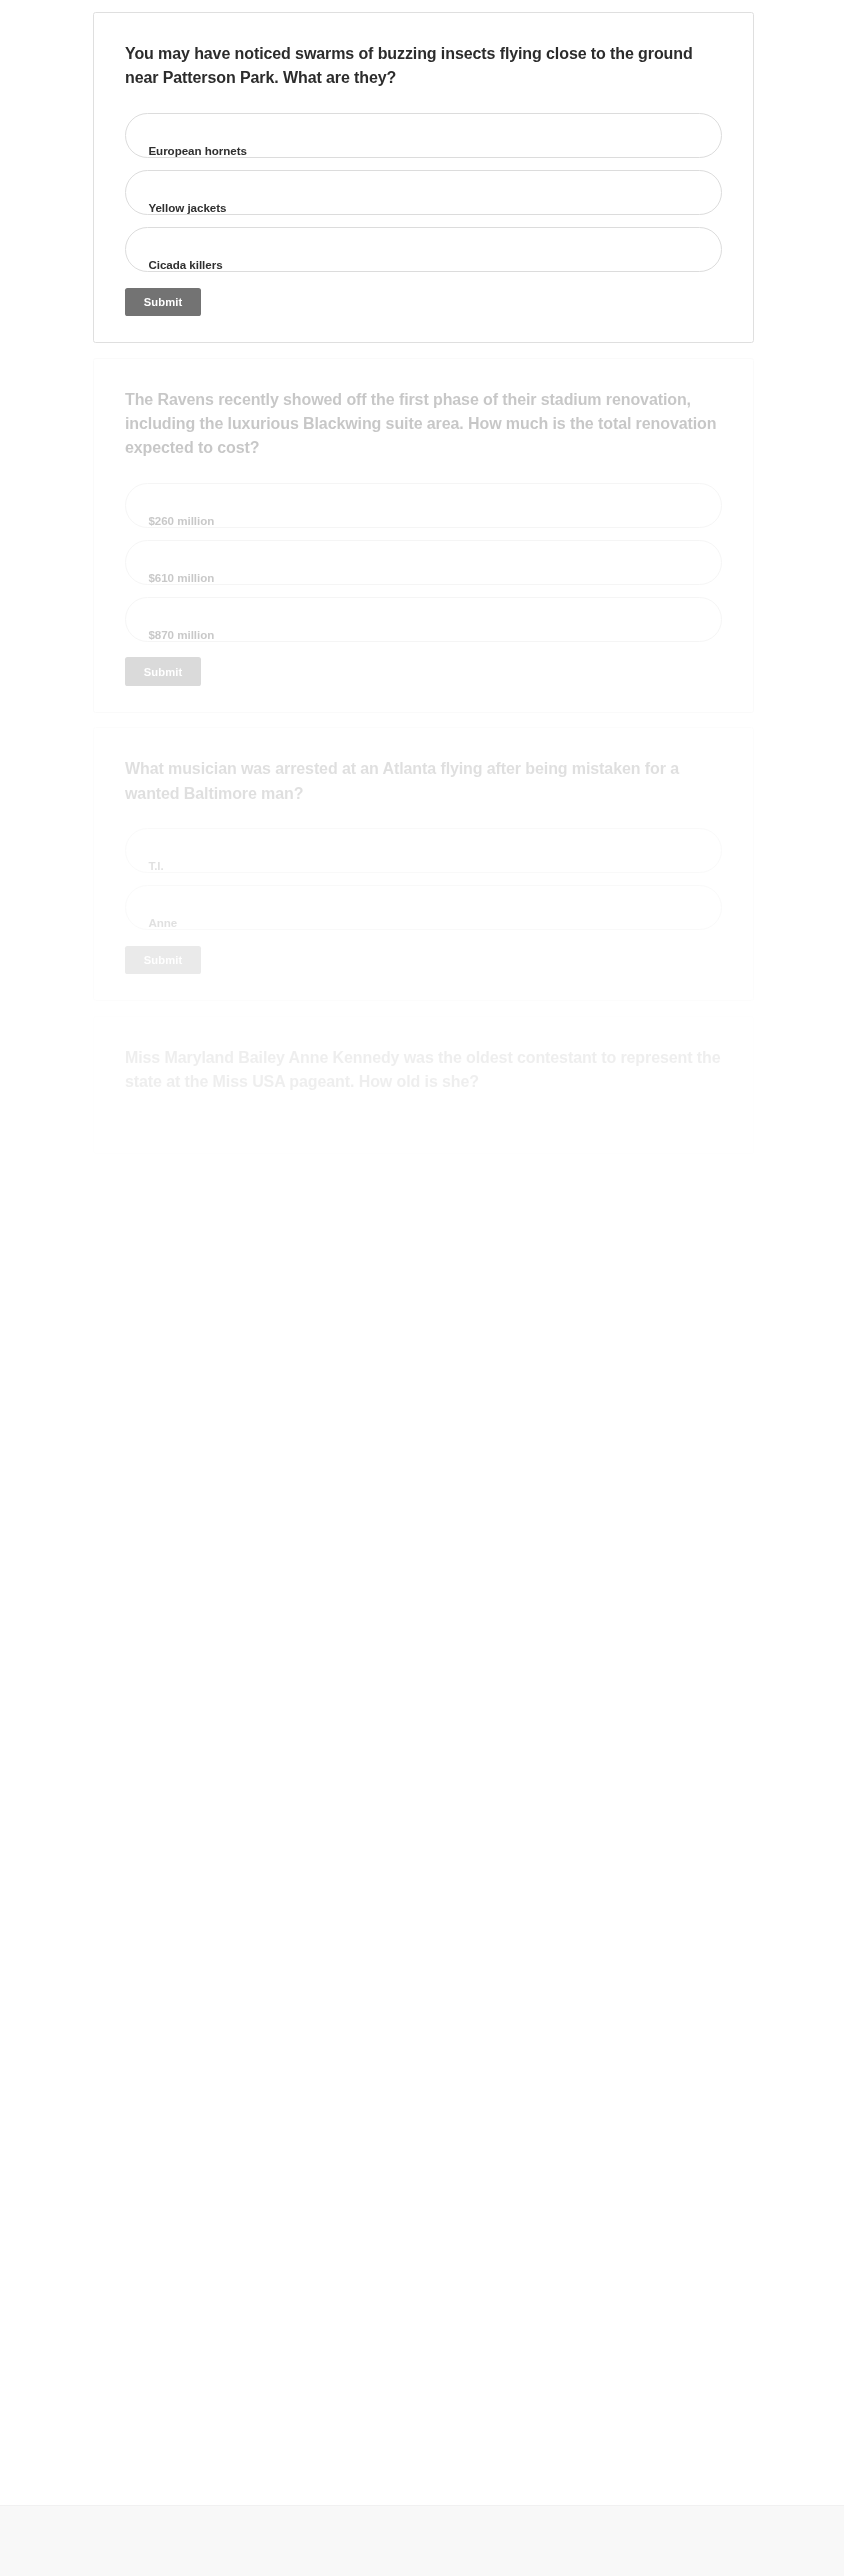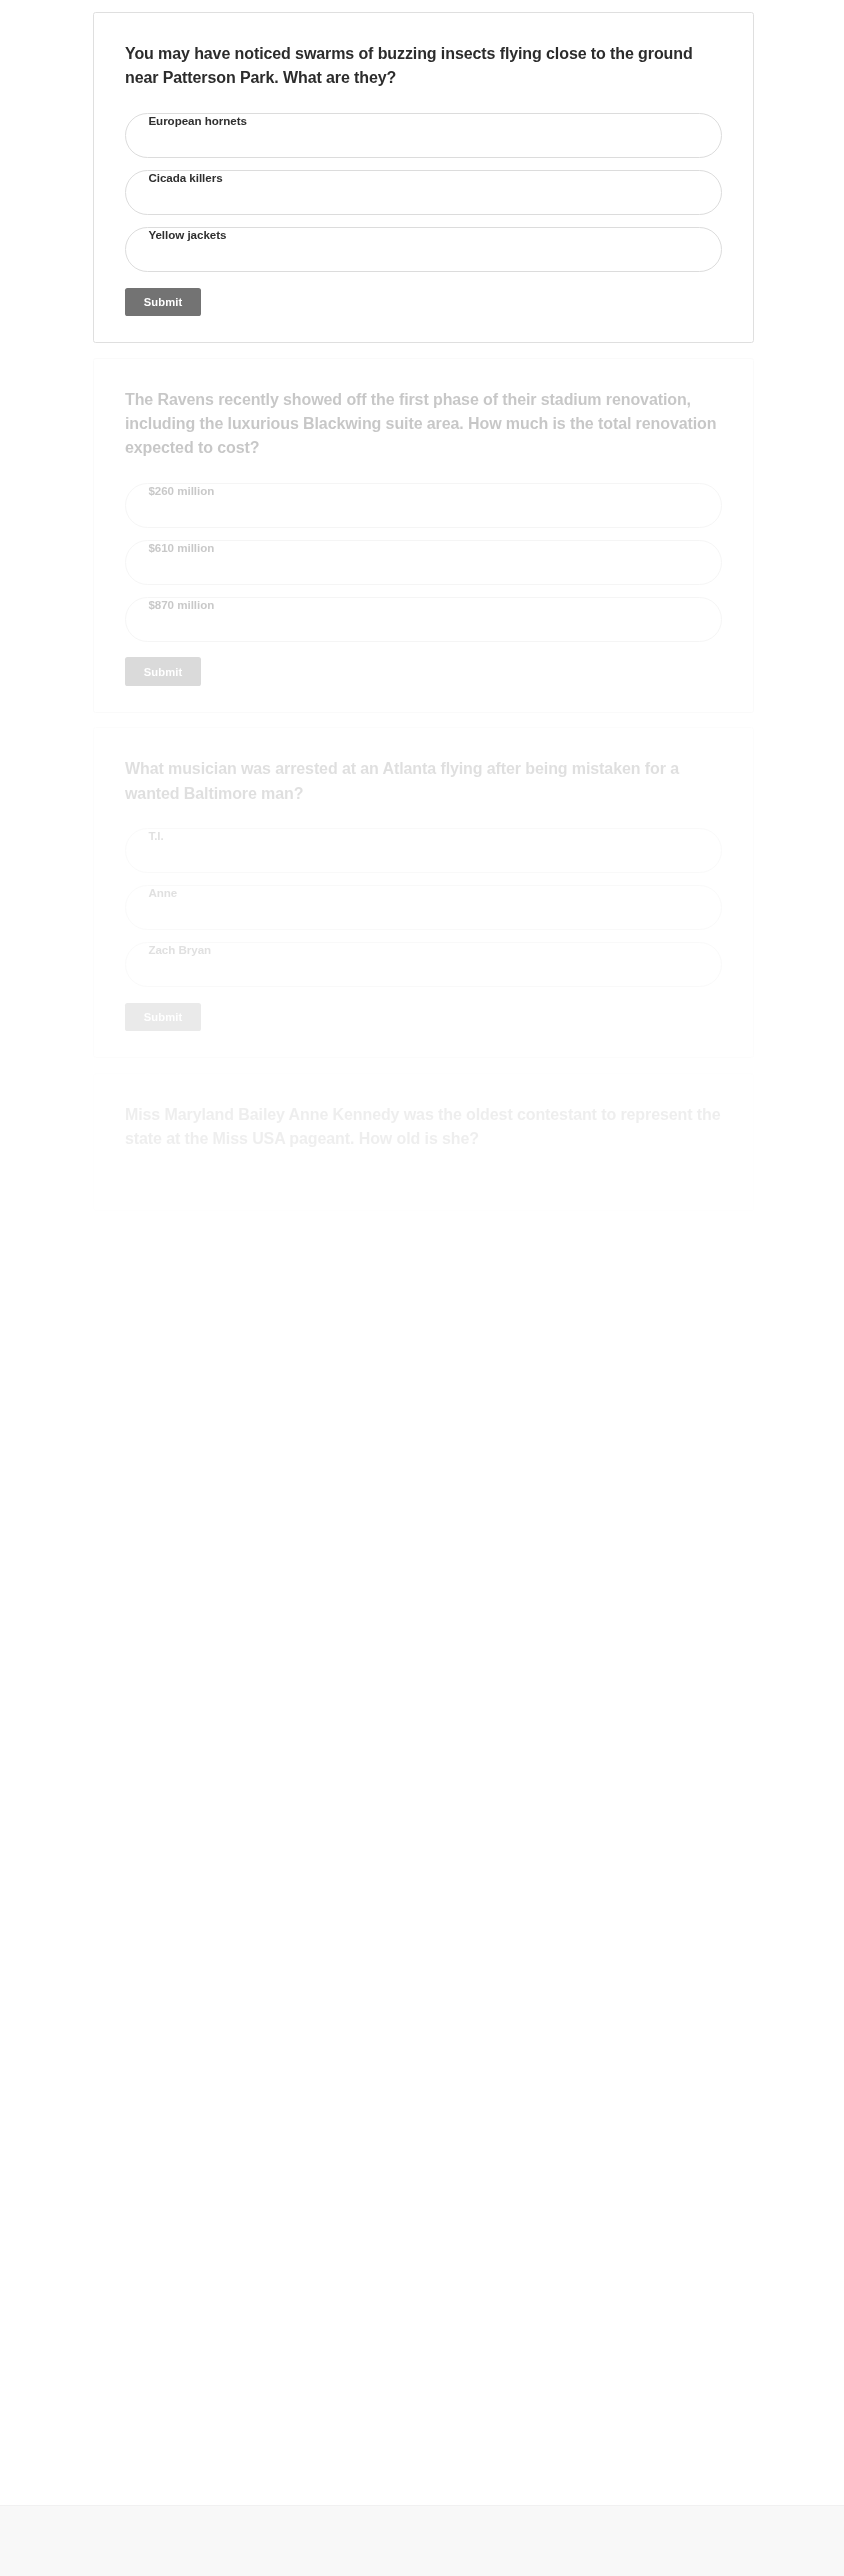--- a/index.html
+++ b/index.html
@@ -54,21 +54,21 @@
     margin: 0 0 22.4px 0;
     max-width: 603px;
   }
 
   .options {
     display: block;
   }
 
   .option {
     display: flex;
-    align-items: flex-start;
+    align-items: flex-end;
     height: 45px;
     border: 0.9px solid #dcdcdc;
     border-radius: 22.4px;
     background: #ffffff;
     padding: 0 22.4px;
     margin-bottom: 12px;
     cursor: pointer;
     user-select: none;
   }
 
@@ -124,24 +124,24 @@
 <div id="quiz-root">
   <div class="quiz-stack">
 
     <div class="quiz-card fade-1">
       <p class="question-text">You may have noticed swarms of buzzing insects flying close to the ground near Patterson Park. What are they?</p>
       <div class="options">
         <div class="option">
           <span class="option-label">European hornets</span>
         </div>
         <div class="option">
-          <span class="option-label">Cicada killers</span>
+          <span class="option-label">Yellow jackets</span>
         </div>
         <div class="option">
-          <span class="option-label">Yellow jackets</span>
+          <span class="option-label">Cicada killers</span>
         </div>
       </div>
       <div class="submit-row">
         <button class="submit-button">Submit</button>
       </div>
     </div>
 
     <div class="quiz-card fade-2">
       <p class="question-text">The Ravens recently showed off the first phase of their stadium renovation, including the luxurious Blackwing suite area. How much is the total renovation expected to cost?</p>
       <div class="options">
@@ -162,23 +162,20 @@
 
     <div class="quiz-card fade-3">
       <p class="question-text">What musician was arrested at an Atlanta flying after being mistaken for a wanted Baltimore man?</p>
       <div class="options">
         <div class="option">
           <span class="option-label">T.I.</span>
         </div>
         <div class="option">
           <span class="option-label">Anne</span>
         </div>
-        <div class="option">
-          <span class="option-label">Zach Bryan</span>
-        </div>
       </div>
       <div class="submit-row">
         <button class="submit-button">Submit</button>
       </div>
     </div>
 
     <div class="quiz-card fade-4 clipped">
       <p class="question-text">Miss Maryland Bailey Anne Kennedy was the oldest contestant to represent the state at the Miss USA pageant. How old is she?</p>
     </div>
 

